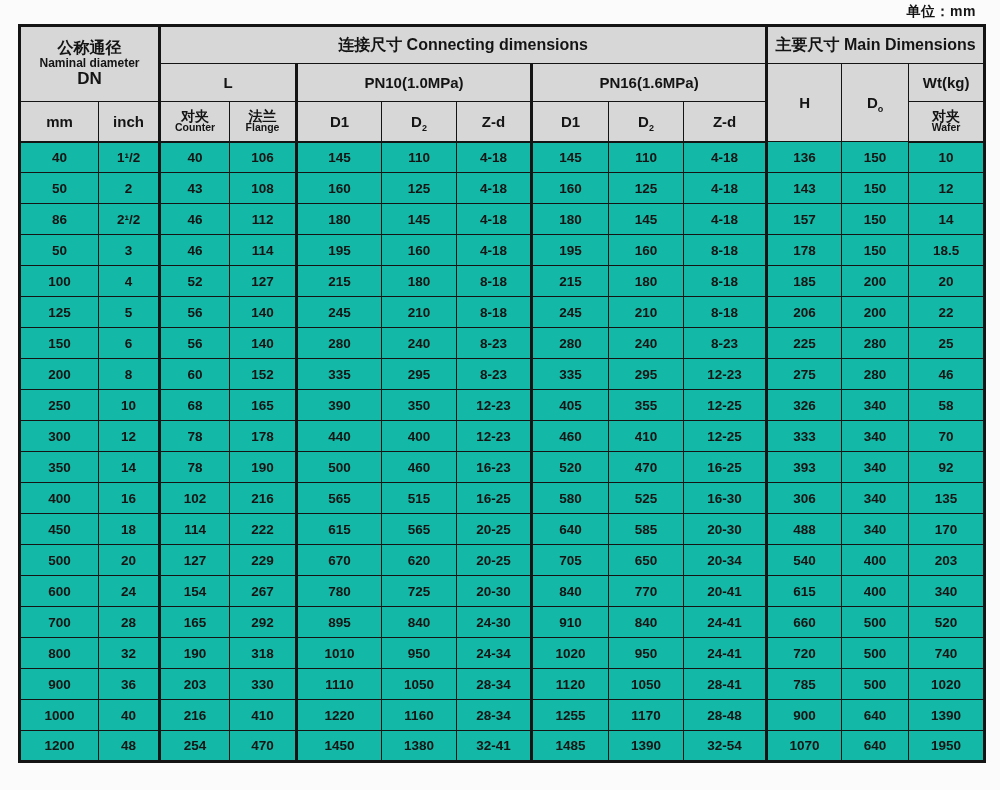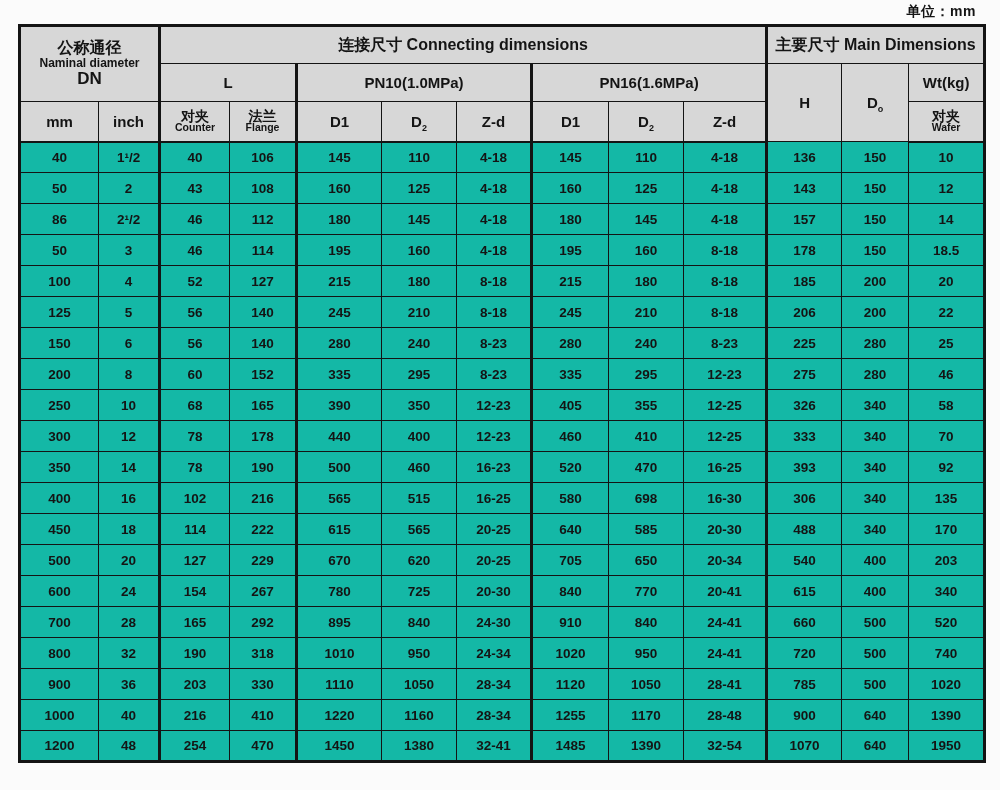--- a/index.html
+++ b/index.html
@@ -288,21 +288,21 @@
         </tr>
         <tr>
           <td>400</td>
           <td>16</td>
           <td class="bl">102</td>
           <td>216</td>
           <td class="bl">565</td>
           <td>515</td>
           <td>16-25</td>
           <td class="bl">580</td>
-          <td>698</td>
+          <td>525</td>
           <td>16-30</td>
           <td class="bl">306</td>
           <td>340</td>
           <td>135</td>
         </tr>
         <tr>
           <td>450</td>
           <td>18</td>
           <td class="bl">114</td>
           <td>222</td>

